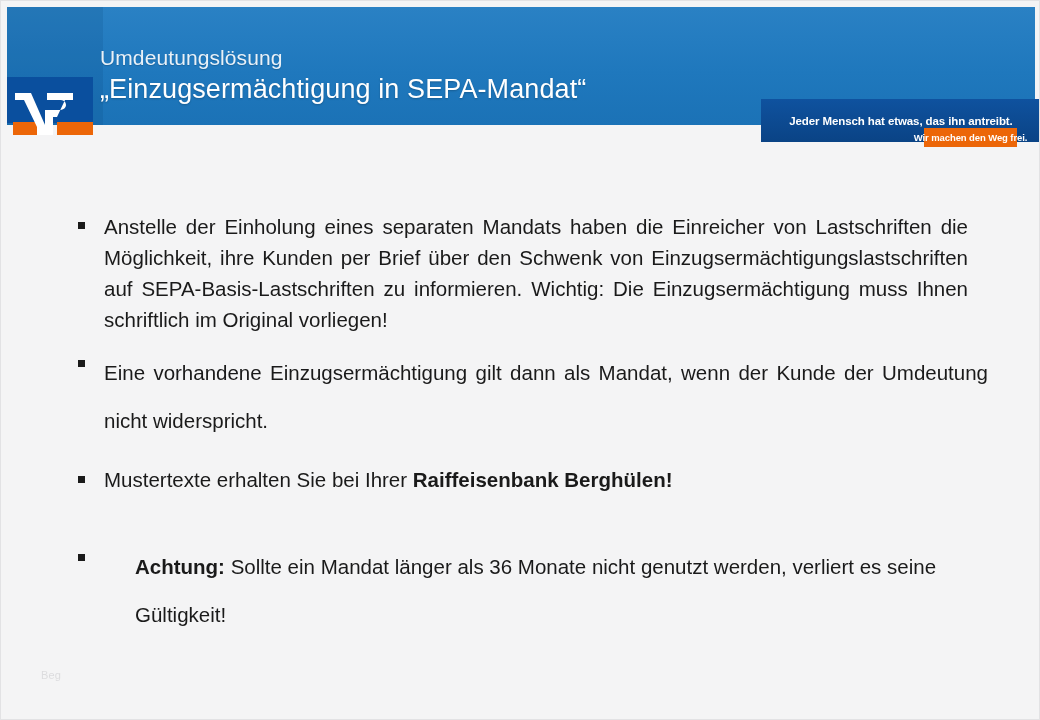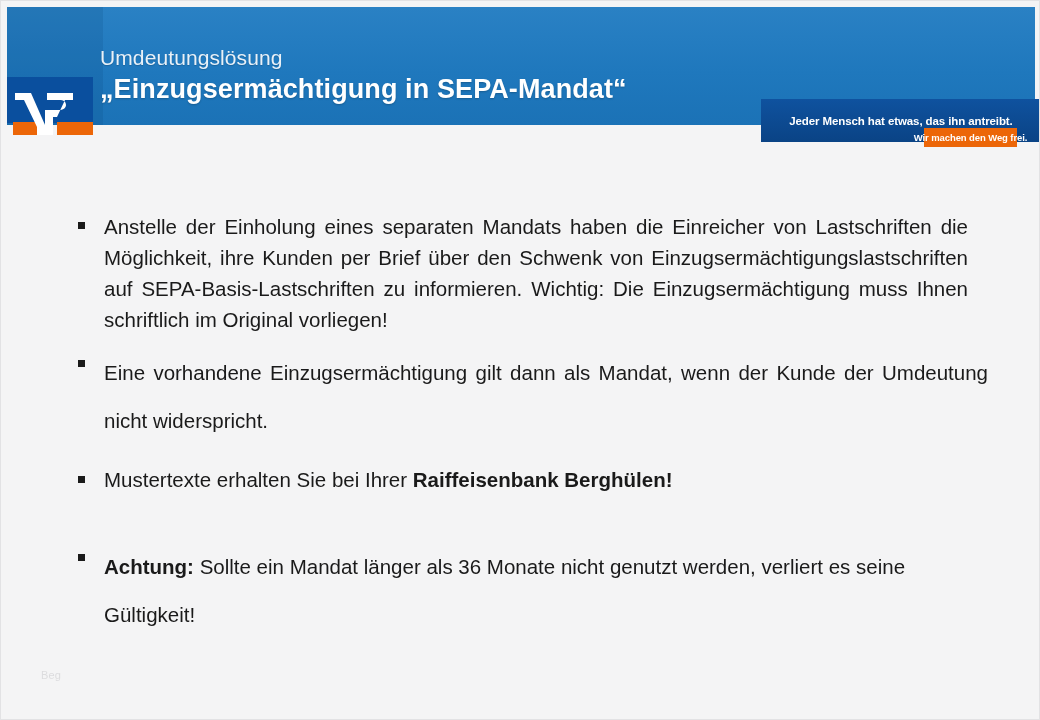--- a/index.html
+++ b/index.html
@@ -100,21 +100,21 @@
     line-height: 25px;
     font-weight: 400;
     letter-spacing: 0.1px;
     text-shadow: 0 1px 1px rgba(0,0,0,0.18);
     white-space: nowrap;
   }
   .main-title {
     color: #ffffff;
     font-size: 27px;
     line-height: 34px;
-    font-weight: bold;
+    font-weight: normal;
     letter-spacing: 0.1px;
     text-shadow: 0 1px 2px rgba(0,0,0,0.22);
     white-space: nowrap;
     margin-top: 2px;
   }
 
   
   .claim-dark {
     position: absolute;
     left: 754px;
@@ -190,21 +190,21 @@
   #b1 { left: 77px; top: 86px;  width: 890px; }
   #b1 .btext { line-height: 31px; text-align: justify; }
 
   #b2 { left: 77px; top: 224px; width: 910px; }
   #b2 .btext { line-height: 48px; text-align: justify; }
 
   #b3 { left: 77px; top: 340px; width: 910px; }
   #b3 .btext { line-height: 30px; }
 
   #b4 { left: 77px; top: 418px; width: 910px; }
-  #b4 .btext { line-height: 48px; }
+  #b4 .btext { line-height: 48px; margin-left: 31px; }
 
   
   .footer-note {
     position: absolute;
     left: 40px;
     top: 668px;
     color: #dcdcde;
     font-size: 11px;
     letter-spacing: 0.2px;
     user-select: none;

